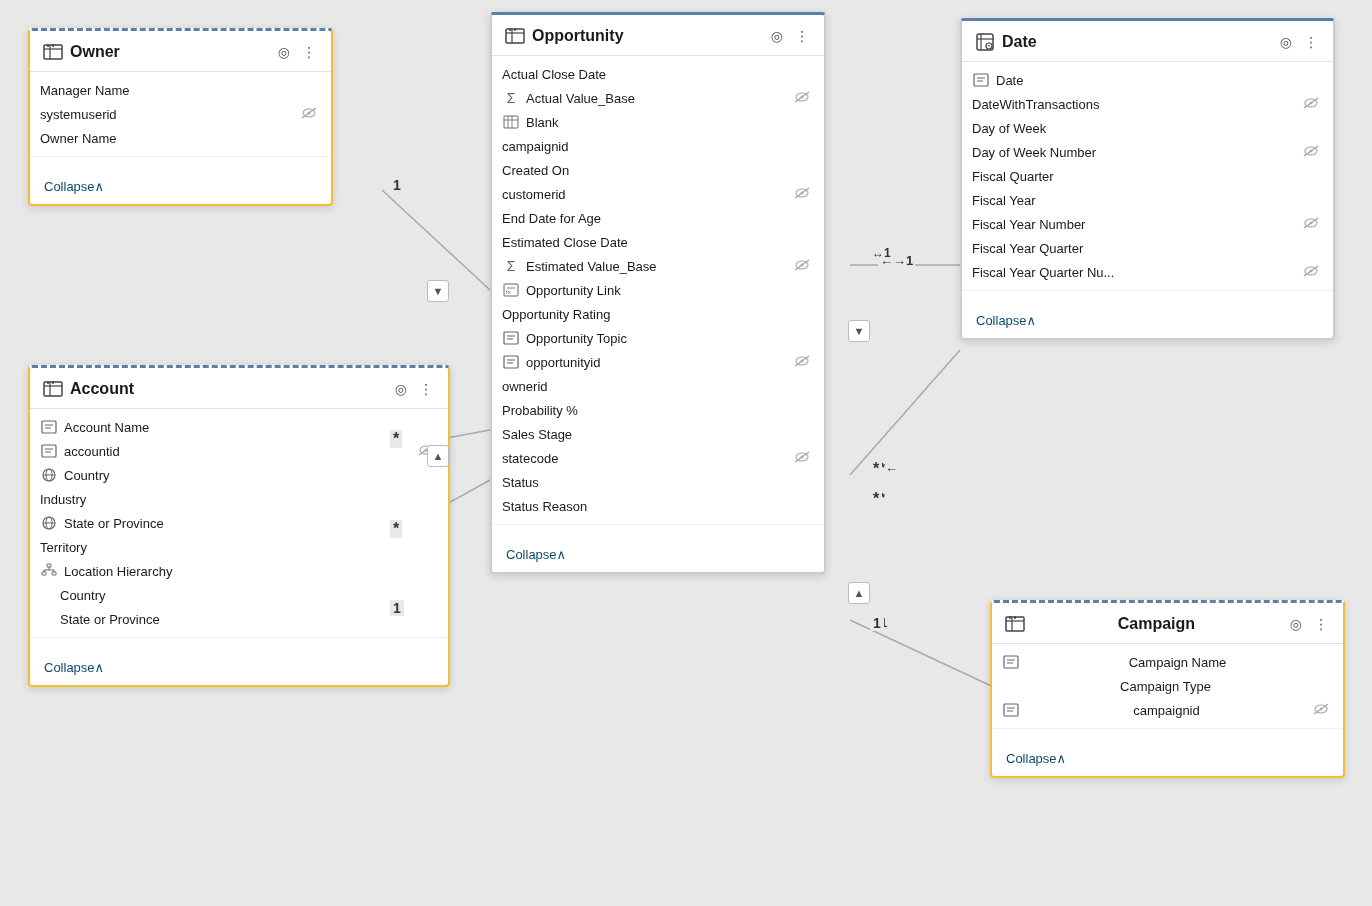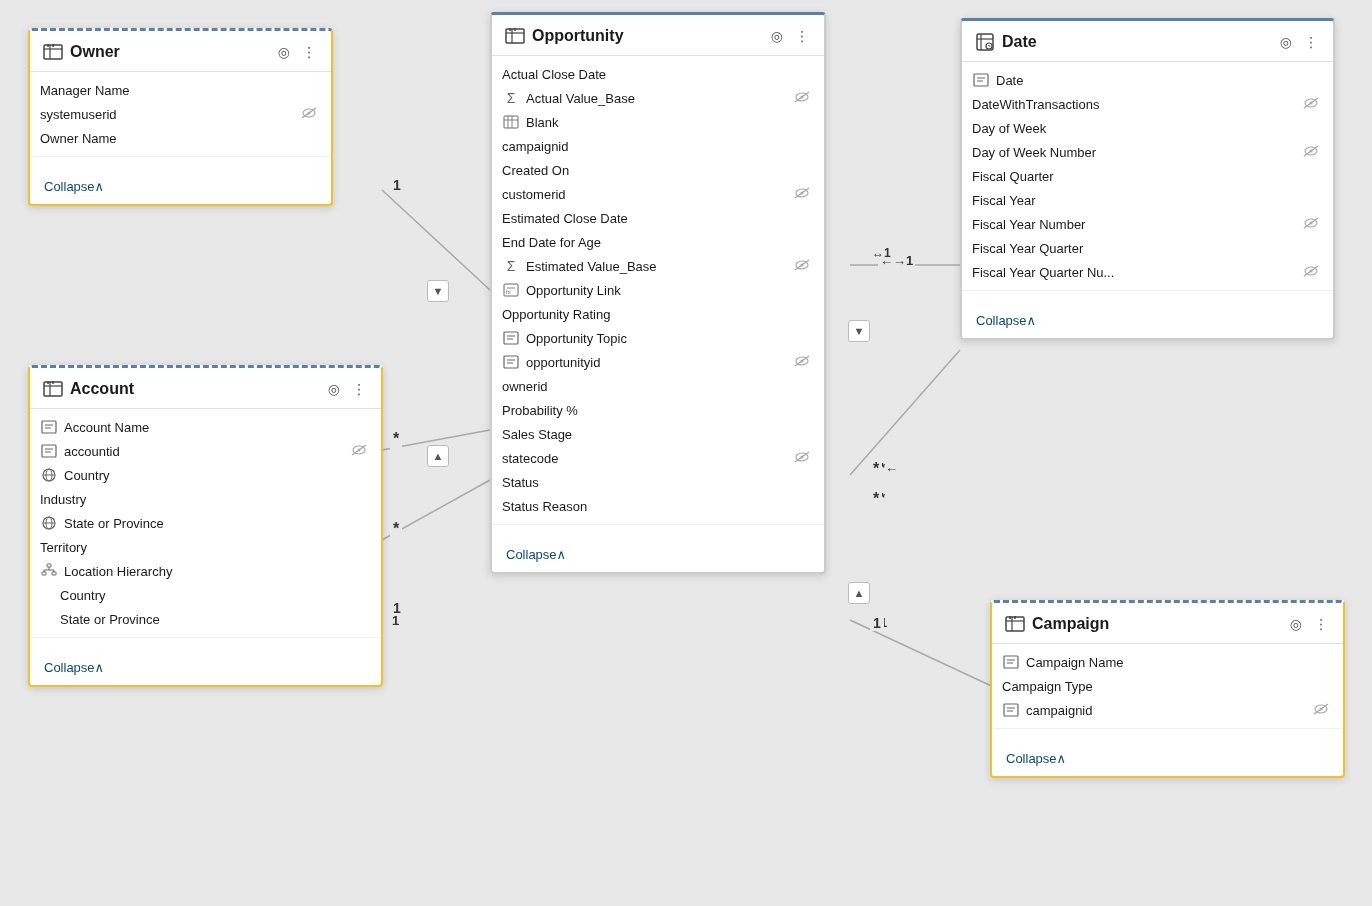--- a/index.html
+++ b/index.html
@@ -237,21 +237,21 @@
     </div>
   </div>
   <div class="entity-footer">
     <span class="collapse-link">
       <span>Collapse</span>
       <span>∧</span>
     </span>
   </div>
 </div>
 
-<div class="entity-card dashed-header" style="left: 28px; top: 365px; width: 355px;">
+<div class="entity-card dashed-header" style="left: 28px; top: 365px; width: 422px;">
   <div class="entity-header">
     <div class="entity-icon">
       <svg width="20" height="20" viewBox="0 0 20 20" fill="none" xmlns="http://www.w3.org/2000/svg">
         <rect x="1" y="3" width="18" height="14" rx="1" stroke="#444" stroke-width="1.5" fill="none"></rect>
         <line x1="1" y1="7" x2="19" y2="7" stroke="#444" stroke-width="1.2"></line>
         <line x1="7" y1="3" x2="7" y2="17" stroke="#444" stroke-width="1.2"></line>
         <path d="M5 2L5 5M10 2L10 5" stroke="#444" stroke-width="1.5"></path>
       </svg>
     </div>
     <span class="entity-title">Account</span>
@@ -409,25 +409,25 @@
         <span class="field-hidden-icon">
           <svg width="16" height="12" viewBox="0 0 16 12">
               <line x1="1" y1="11" x2="15" y2="1" stroke="#aaa" stroke-width="1.5"></line>
               <ellipse cx="8" cy="6" rx="6" ry="4" stroke="#aaa" stroke-width="1.2" fill="none"></ellipse>
               <circle cx="8" cy="6" r="1.5" fill="#aaa"></circle>
             </svg>
         </span>
       </div>
 
       <div class="field-row">
+        <span class="field-name">End Date for Age</span>
+      </div>
+
+      <div class="field-row">
         <span class="field-name">Estimated Close Date</span>
-      </div>
-
-      <div class="field-row">
-        <span class="field-name">End Date for Age</span>
       </div>
 
       <div class="field-row">
         <span class="field-icon" style="font-size:14px; color:#666;">Σ</span>
         <span class="field-name">Estimated Value_Base</span>
         <span class="field-hidden-icon">
           <svg width="16" height="12" viewBox="0 0 16 12">
               <line x1="1" y1="11" x2="15" y2="1" stroke="#aaa" stroke-width="1.5"></line>
               <ellipse cx="8" cy="6" rx="6" ry="4" stroke="#aaa" stroke-width="1.2" fill="none"></ellipse>
               <circle cx="8" cy="6" r="1.5" fill="#aaa"></circle>
@@ -610,21 +610,21 @@
     </div>
   </div>
   <div class="entity-footer">
     <span class="collapse-link">
       <span>Collapse</span>
       <span>∧</span>
     </span>
   </div>
 </div>
 
-<div class="entity-card dashed-header" style="left: 990px; top: 600px; width: 355px;">
+<div class="entity-card dashed-header" style="left: 990px; top: 600px; width: 355px; text-align: center;">
   <div class="entity-header">
     <div class="entity-icon">
       <svg width="20" height="20" viewBox="0 0 20 20" fill="none" xmlns="http://www.w3.org/2000/svg">
         <rect x="1" y="3" width="18" height="14" rx="1" stroke="#444" stroke-width="1.5" fill="none"></rect>
         <line x1="1" y1="7" x2="19" y2="7" stroke="#444" stroke-width="1.2"></line>
         <line x1="7" y1="3" x2="7" y2="17" stroke="#444" stroke-width="1.2"></line>
         <path d="M5 2L5 5M10 2L10 5" stroke="#444" stroke-width="1.5"></path>
       </svg>
     </div>
     <span class="entity-title">Campaign</span>

